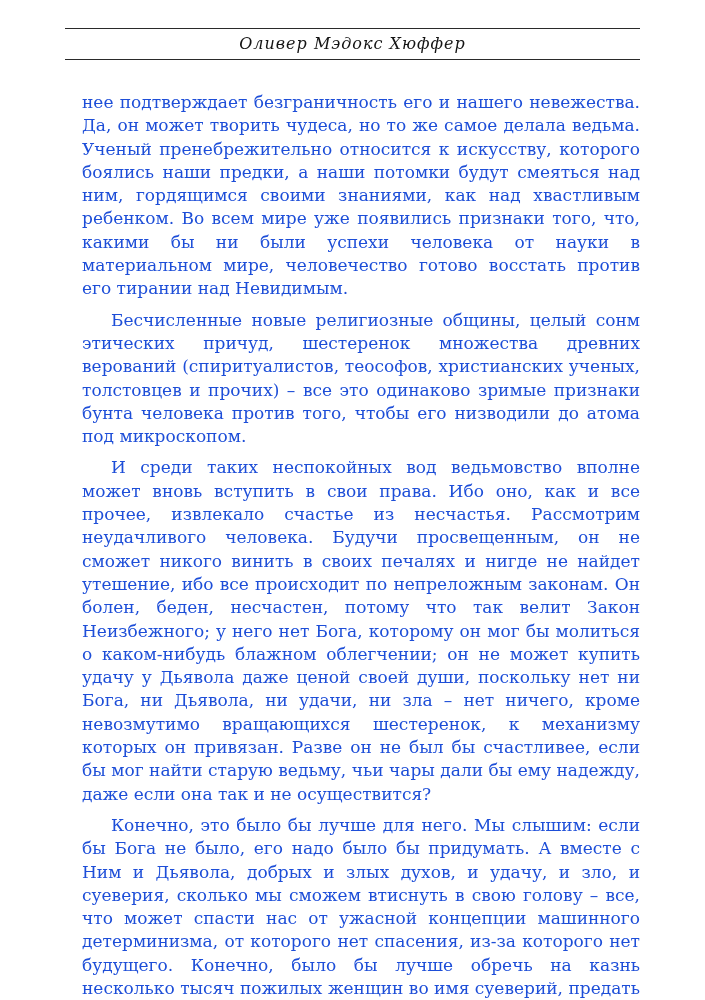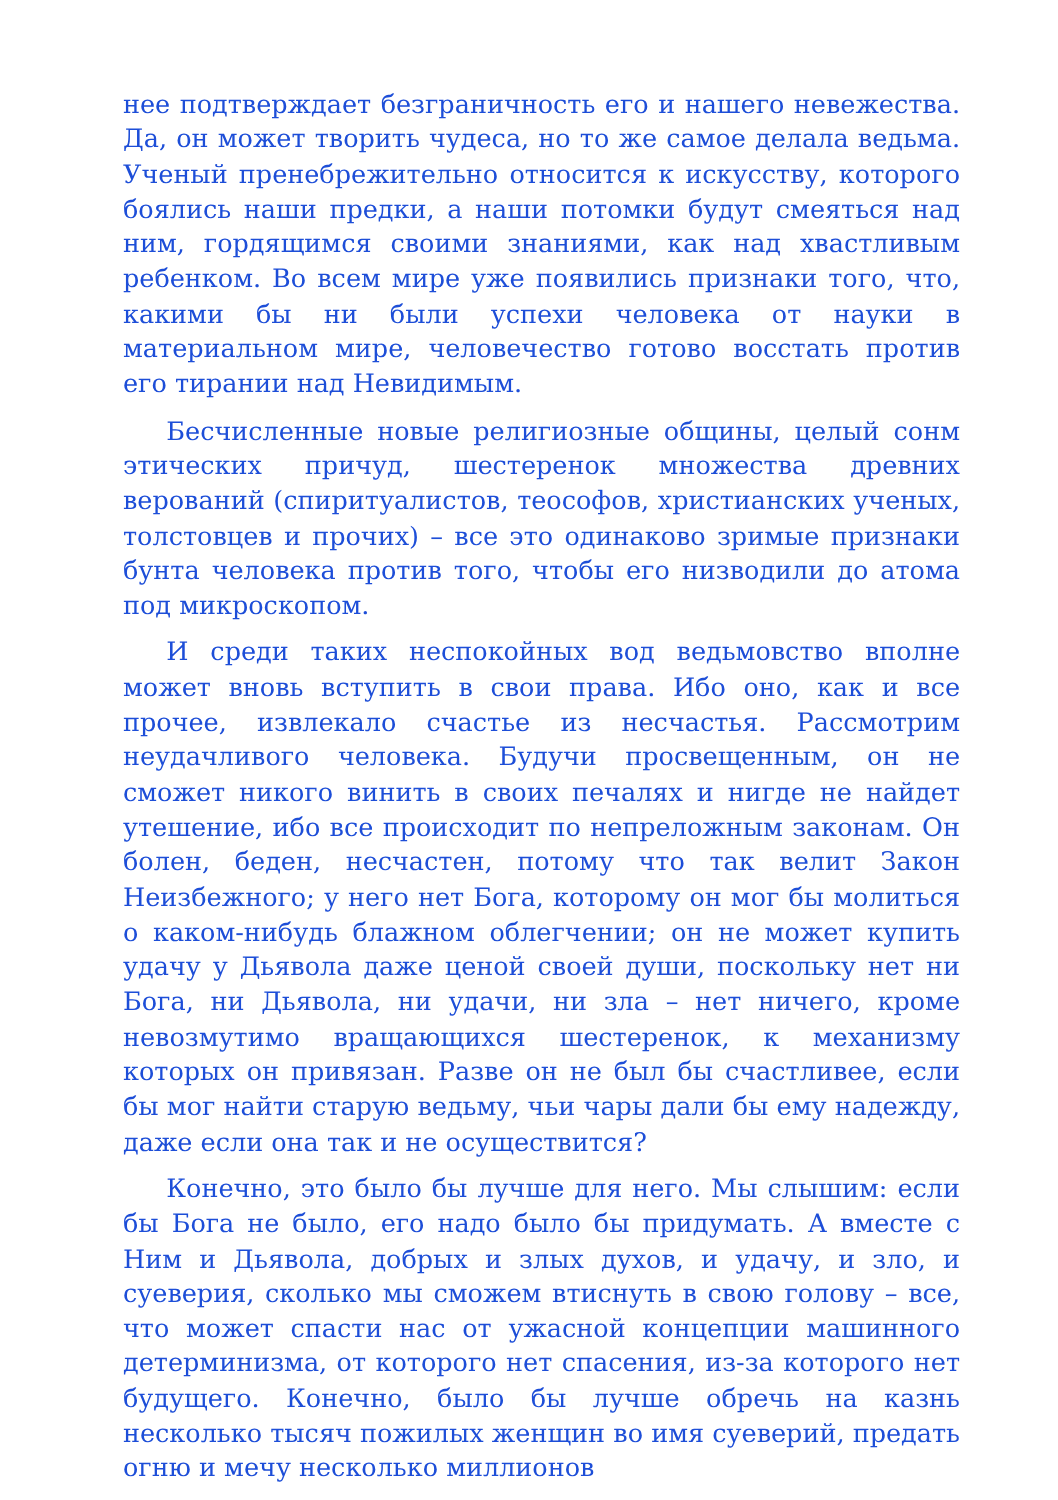--- a/index.html
+++ b/index.html
@@ -71,20 +71,25 @@
   .page-number {
     display: inline-block;
     vertical-align: middle;
   }
 </style>
 </head>
 <body>
 
 <div class="page">
 
+  <header class="running-header">
+    <div class="rule"></div>
+    <div class="running-head">Оливер Мэдокс Хюффер</div>
+    <div class="rule"></div>
+  </header>
 
   <main class="page-body">
     <p class="first">нее подтверждает безграничность его и нашего невежества. Да, он может творить чудеса, но то же самое делала ведьма. Ученый пренебрежительно относится к искусству, которого боялись наши предки, а наши потомки будут смеяться над ним, гордящимся своими знаниями, как над хвастливым ребенком. Во всем мире уже появились признаки того, что, какими бы ни были успехи человека от науки в материальном мире, человечество готово восстать против его тирании над Невидимым.</p>
     <p>Бесчисленные новые религиозные общины, целый сонм этических причуд, шестеренок множества древних верований (спиритуалистов, теософов, христианских ученых, толстовцев и прочих) – все это одинаково зримые признаки бунта человека против того, чтобы его низводили до атома под микроскопом.</p>
     <p>И среди таких неспокойных вод ведьмовство вполне может вновь вступить в свои права. Ибо оно, как и все прочее, извлекало счастье из несчастья. Рассмотрим неудачливого человека. Будучи просвещенным, он не сможет никого винить в своих печалях и нигде не найдет утешение, ибо все происходит по непреложным законам. Он болен, беден, несчастен, потому что так велит Закон Неизбежного; у него нет Бога, которому он мог бы молиться о каком-нибудь блажном облегчении; он не может купить удачу у Дьявола даже ценой своей души, поскольку нет ни Бога, ни Дьявола, ни удачи, ни зла – нет ничего, кроме невозмутимо вращающихся шестеренок, к механизму которых он привязан. Разве он не был бы счастливее, если бы мог найти старую ведьму, чьи чары дали бы ему надежду, даже если она так и не осуществится?</p>
     <p>Конечно, это было бы лучше для него. Мы слышим: если бы Бога не было, его надо было бы придумать. А вместе с Ним и Дьявола, добрых и злых духов, и удачу, и зло, и суеверия, сколько мы сможем втиснуть в свою голову – все, что может спасти нас от ужасной концепции машинного детерминизма, от которого нет спасения, из-за которого нет будущего. Конечно, было бы лучше обречь на казнь несколько тысяч пожилых женщин во имя суеверий, предать огню и мечу несколько миллионов</p>
   </main>
 
 
 </div>

